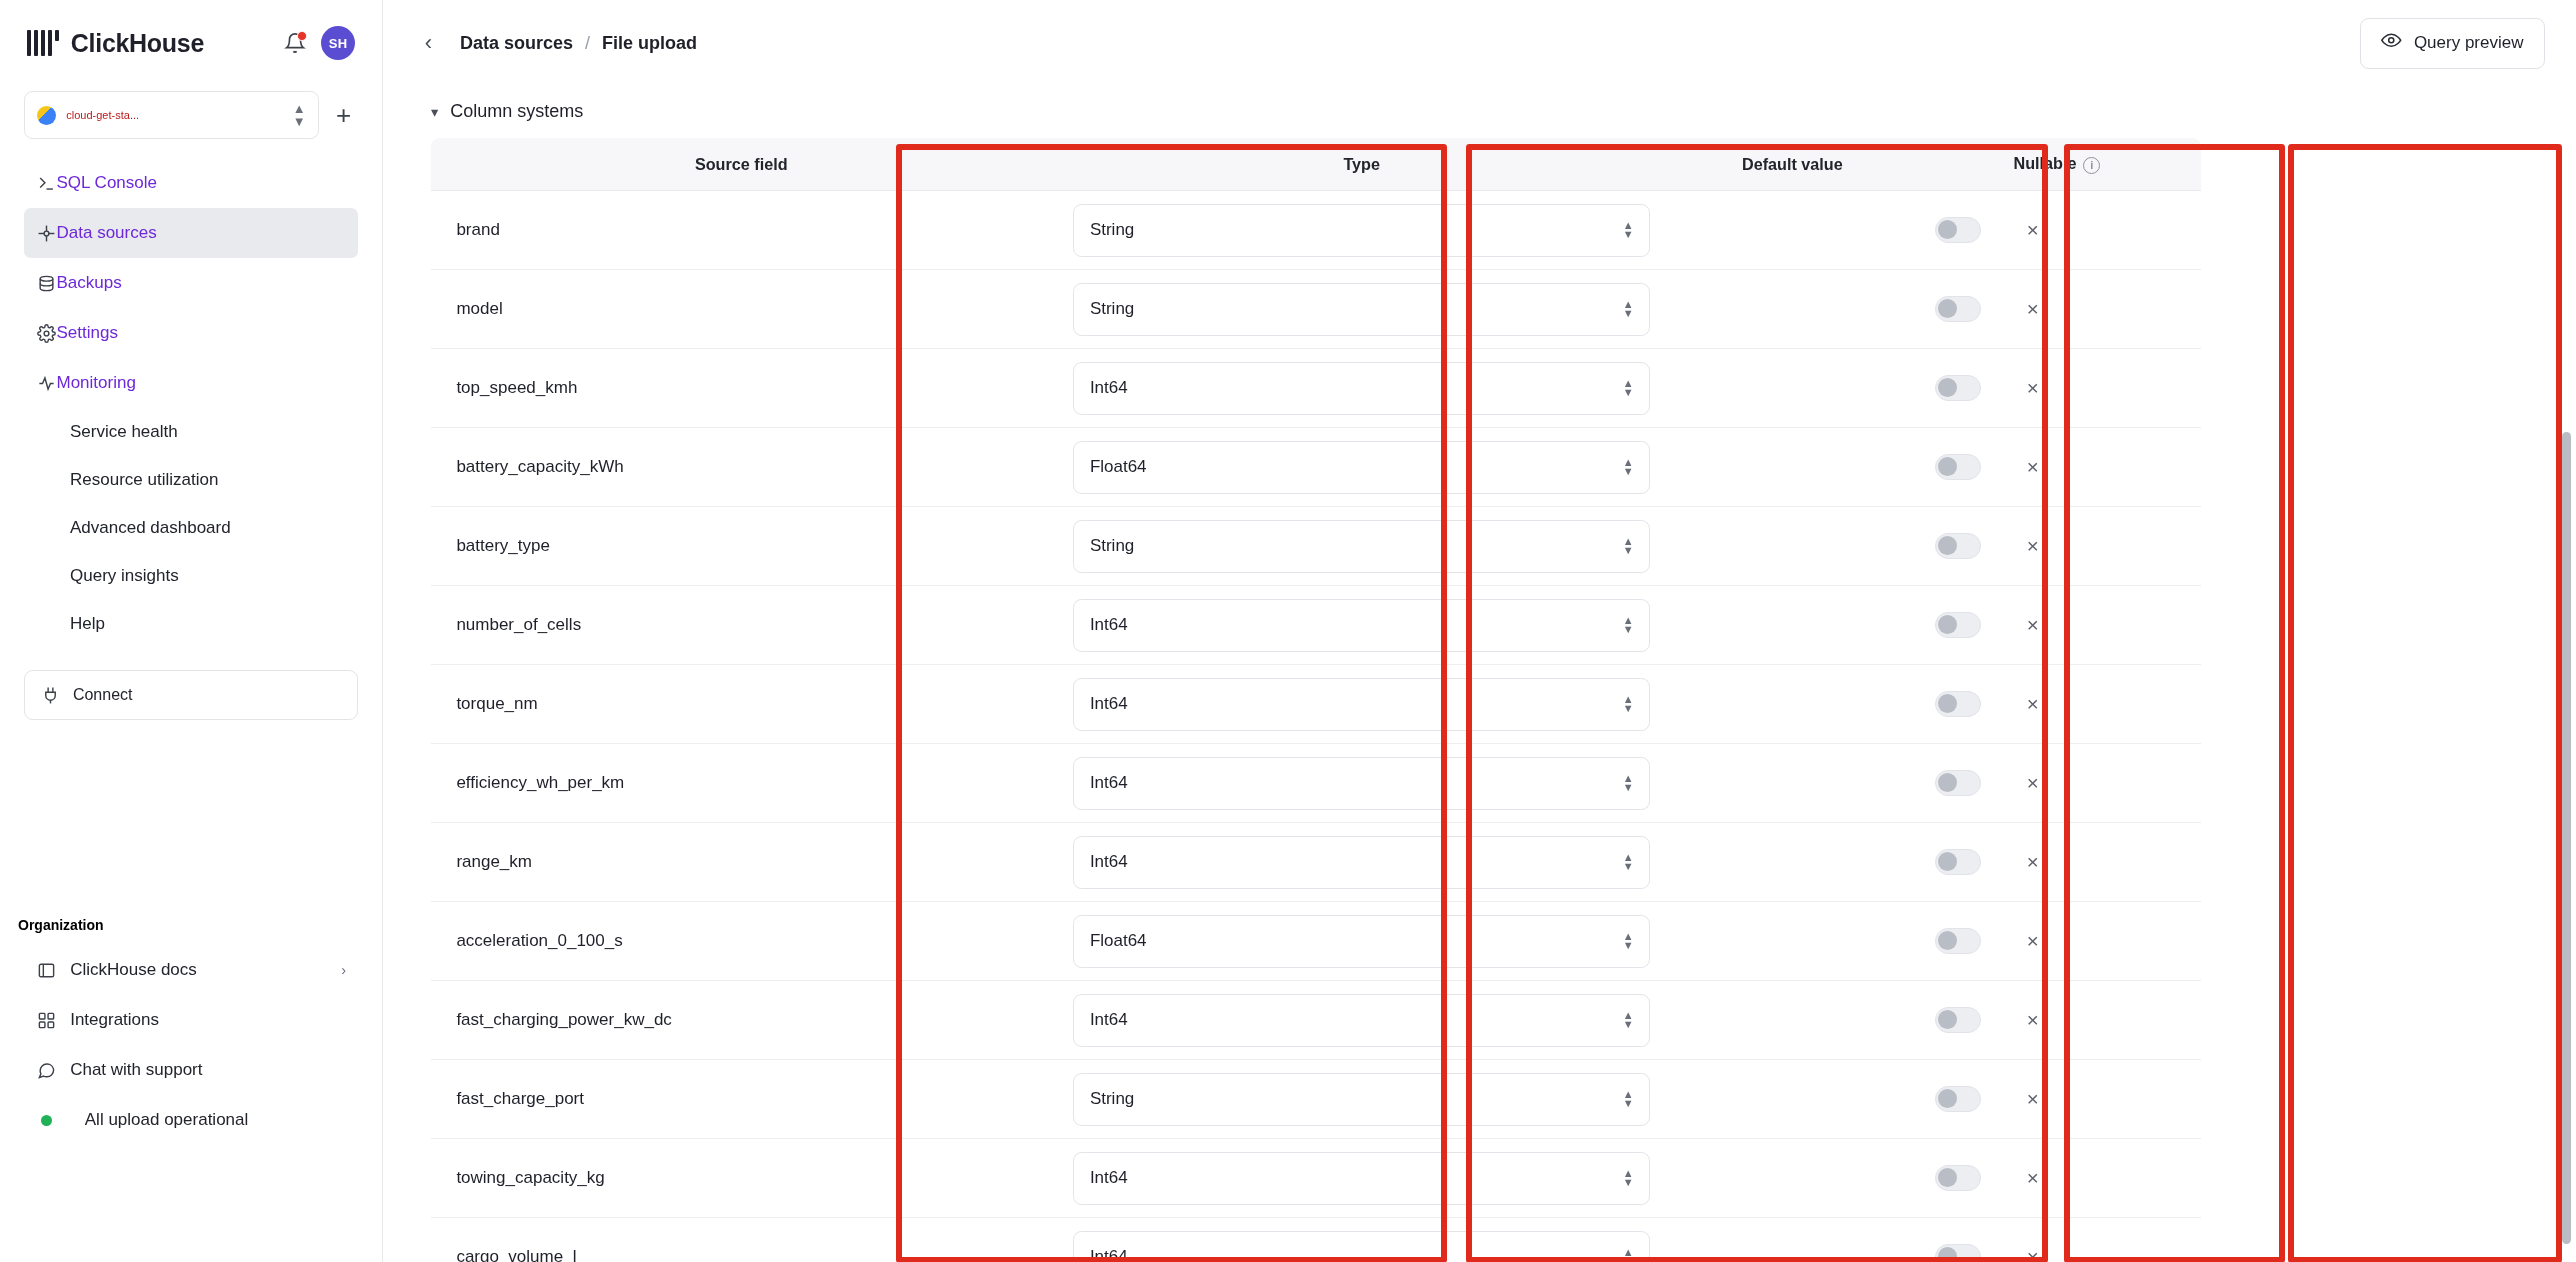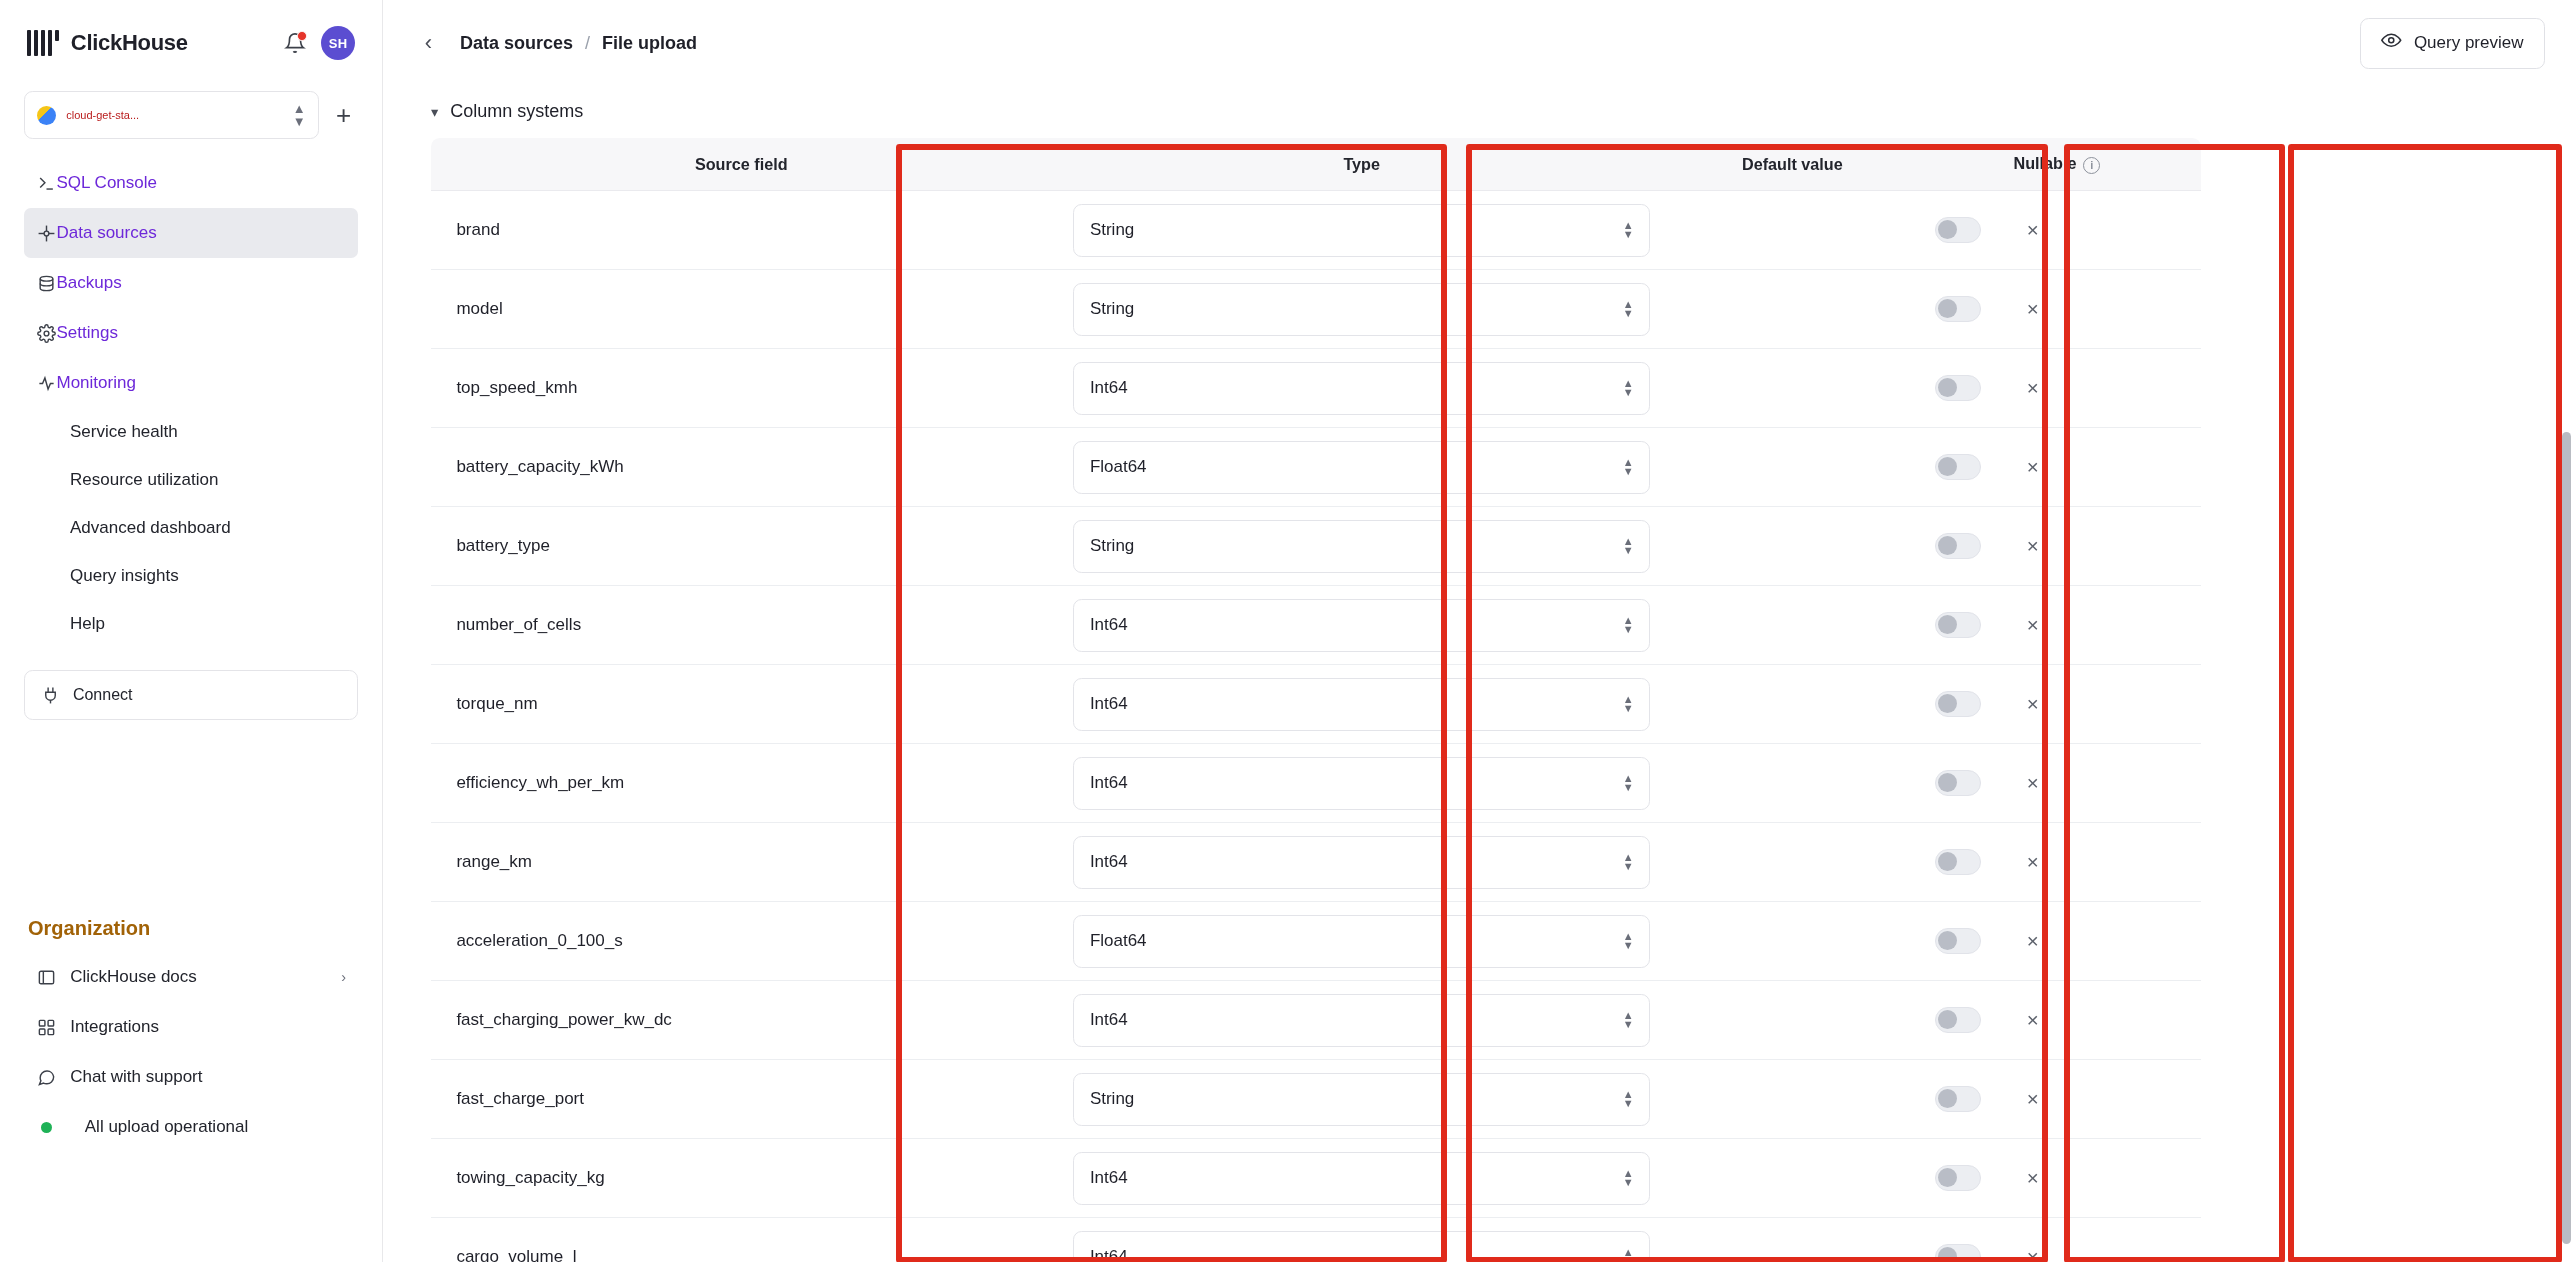--- a/index.html
+++ b/index.html
@@ -30,21 +30,21 @@
     gap: 12px;
   }
   .logo-bars { display: flex; align-items: flex-end; gap: 2.6px; height: 26px; }
   .logo-bars i { display: block; width: 4.3px; background: #1f2029; border-radius: 0.9px; }
   .logo-bars i:nth-child(1){ height: 26px; }
   .logo-bars i:nth-child(2){ height: 26px; }
   .logo-bars i:nth-child(3){ height: 26px; }
   .logo-bars i:nth-child(4){ height: 26px; }
   .logo-bars i:nth-child(5){ height: 11px; align-self: flex-start; }
   .brandname {
-    font-size: 22px; font-weight: bold; color: #1f2029; letter-spacing: -0.3px;
+    font-size: 25px; font-weight: bold; color: #1f2029; letter-spacing: -0.3px;
   }
   .brandright { margin-left: auto; display: flex; align-items: center; gap: 15.4px; }
   .bell { position: relative; width: 22px; height: 22px; }
   .bell svg { display:block; }
   .bell .dot {
     position: absolute; top: -0.9px; right: -0.9px;
     width: 9.4px; height: 9.4px; border-radius: 50%;
     background: #e5342a; border: 1.7px solid #fff;
   }
   .avatar {
@@ -108,24 +108,24 @@
     border-radius: 8.6px;
     display: flex; align-items: center;
     padding: 0 15.4px;
     gap: 12px;
     font-size: 16px;
     color: #22242c;
     background: #fff;
   }
   .org-label {
     margin-top: 197px;
-    padding: 0 28px;
-    font-size: 20px;
+    padding: 0 18px;
+    font-size: 14px;
     font-weight: bold;
-    color: #a16207;
+    color: #000000;
   }
   .bottom-list { padding: 0 24px; margin-top: 12px; }
   .bottom-item {
     display: flex; align-items: center; gap: 13.7px;
     height: 50px; padding: 0 12px;
     font-size: 17px; color: #22242c; border-radius: 6.8px;
   }
   .bottom-item .chev { margin-left: auto; color: #6b6f7b; font-size: 14.5px; }
   .status-dot { width: 11px; height: 11px; border-radius: 50%; background: #1fb257; flex: 0 0 11px; margin-left: 5.1px; }
 

